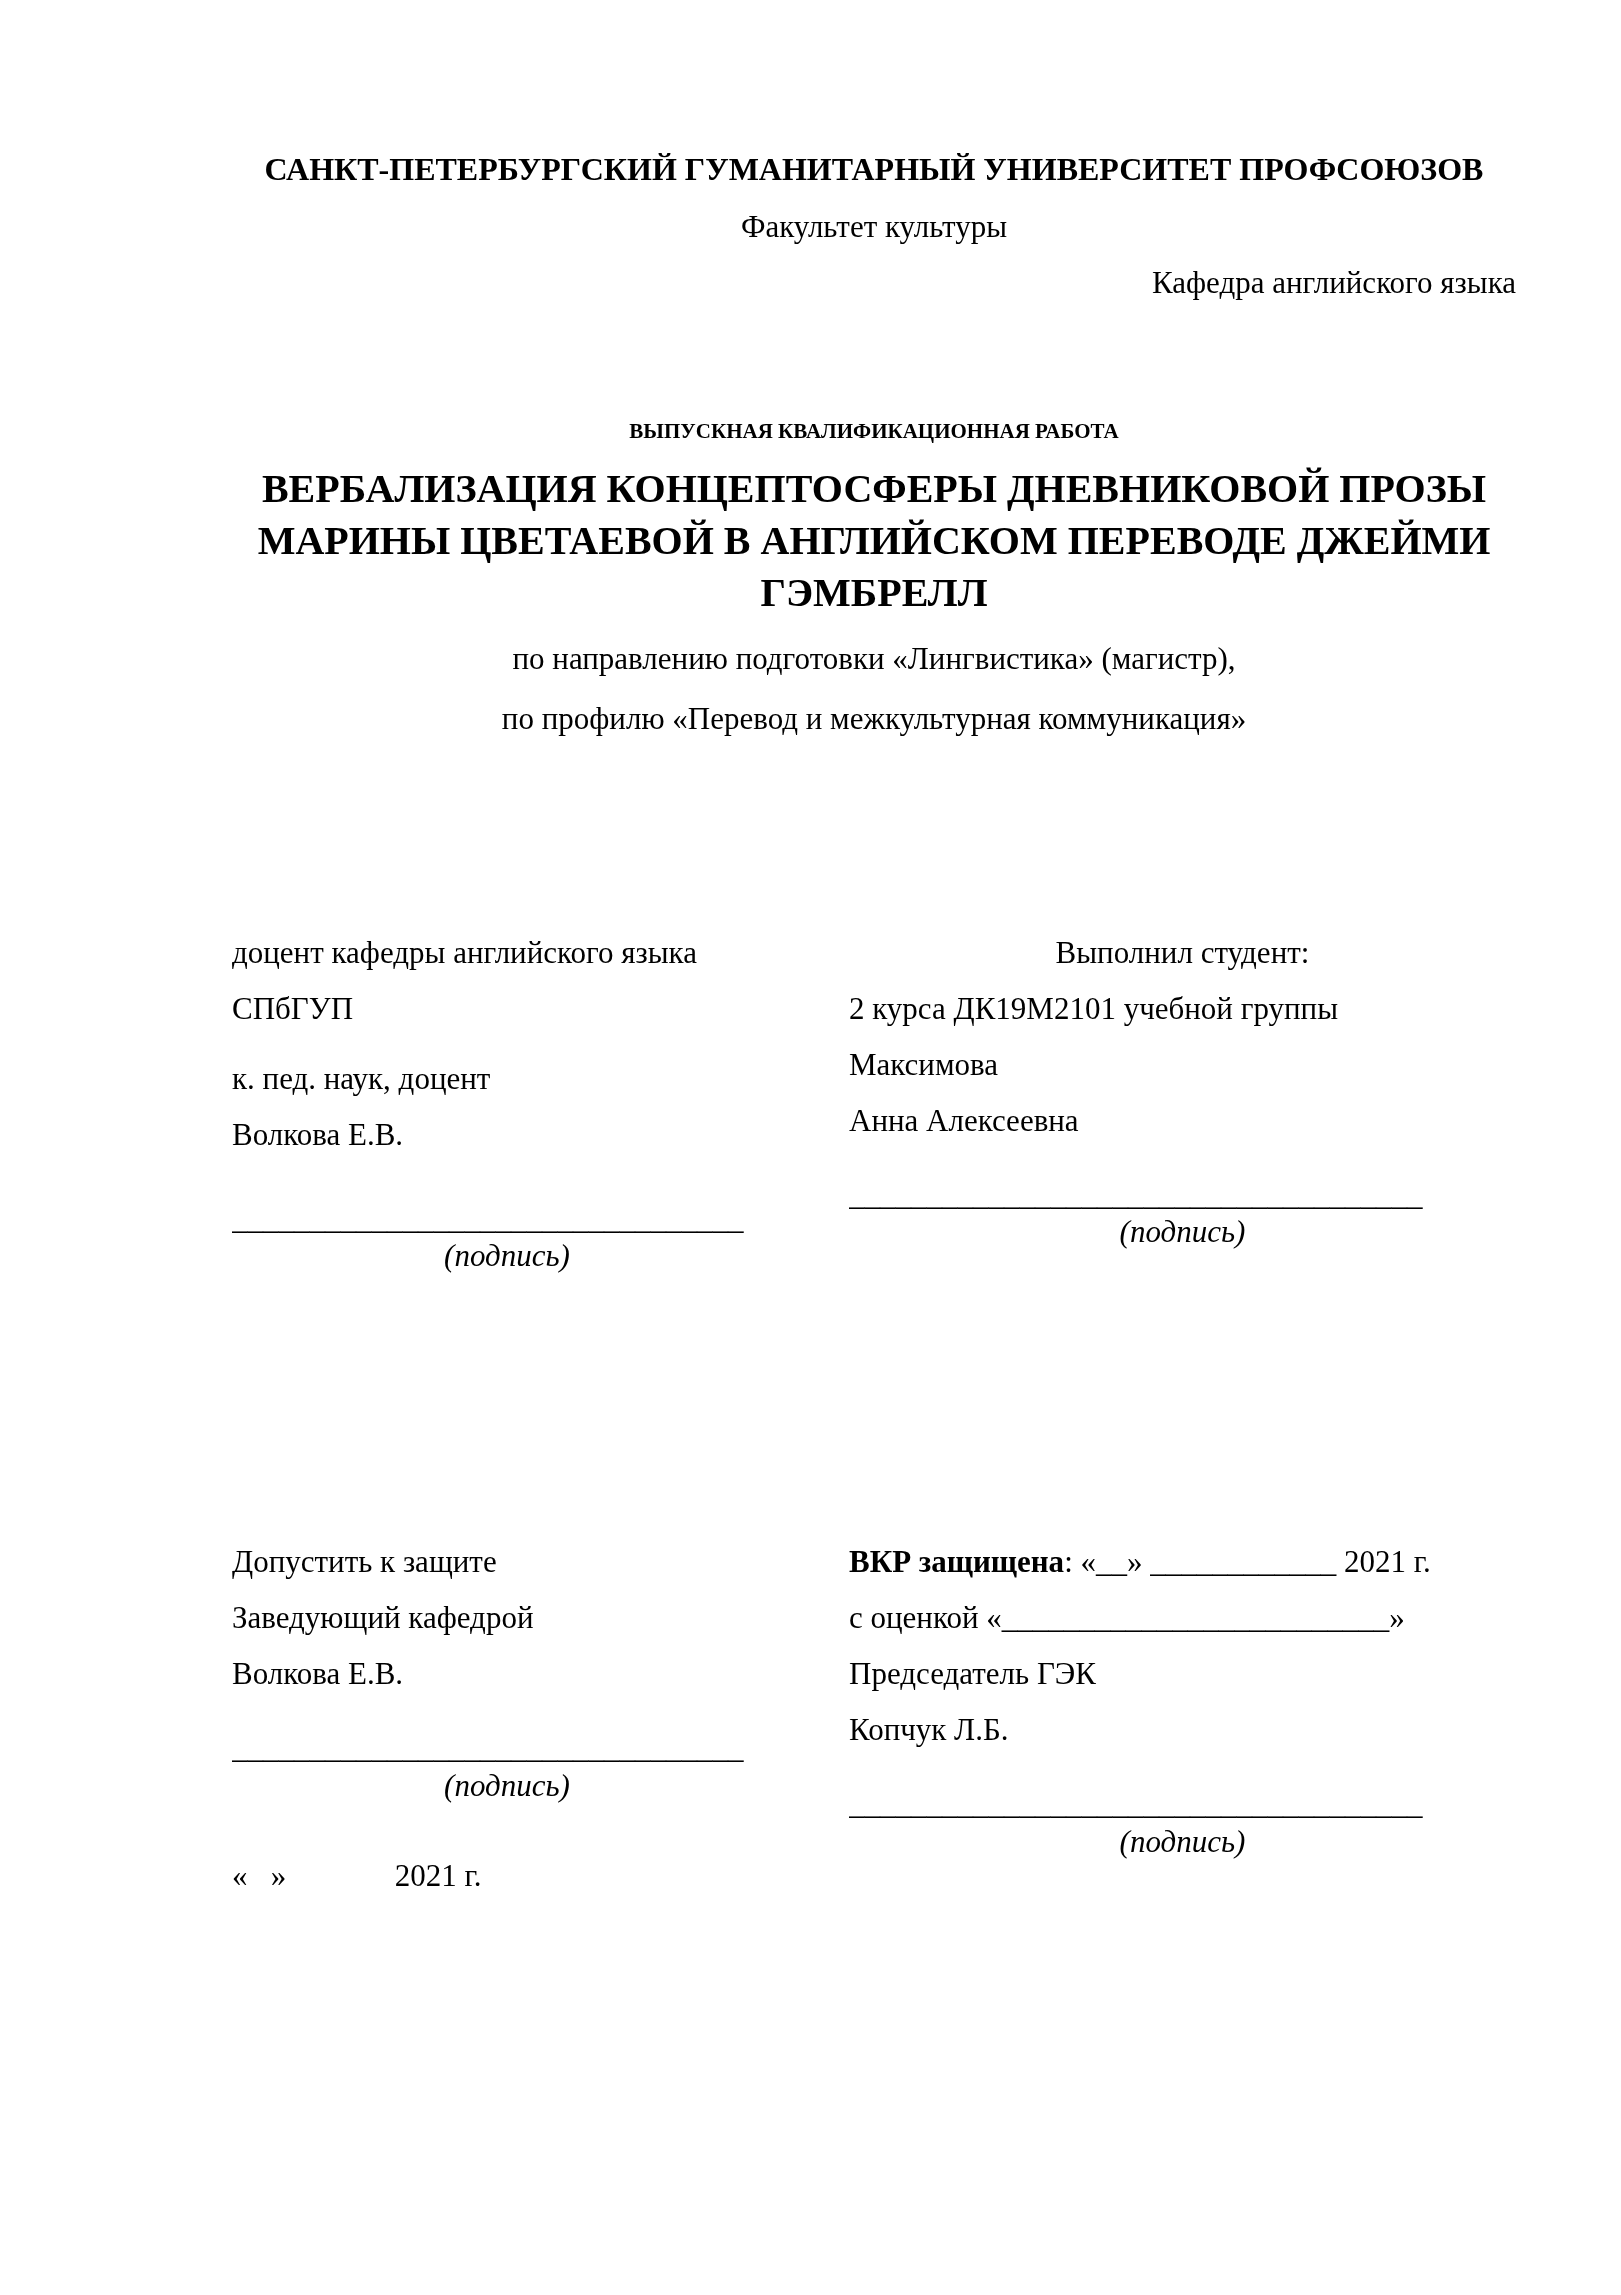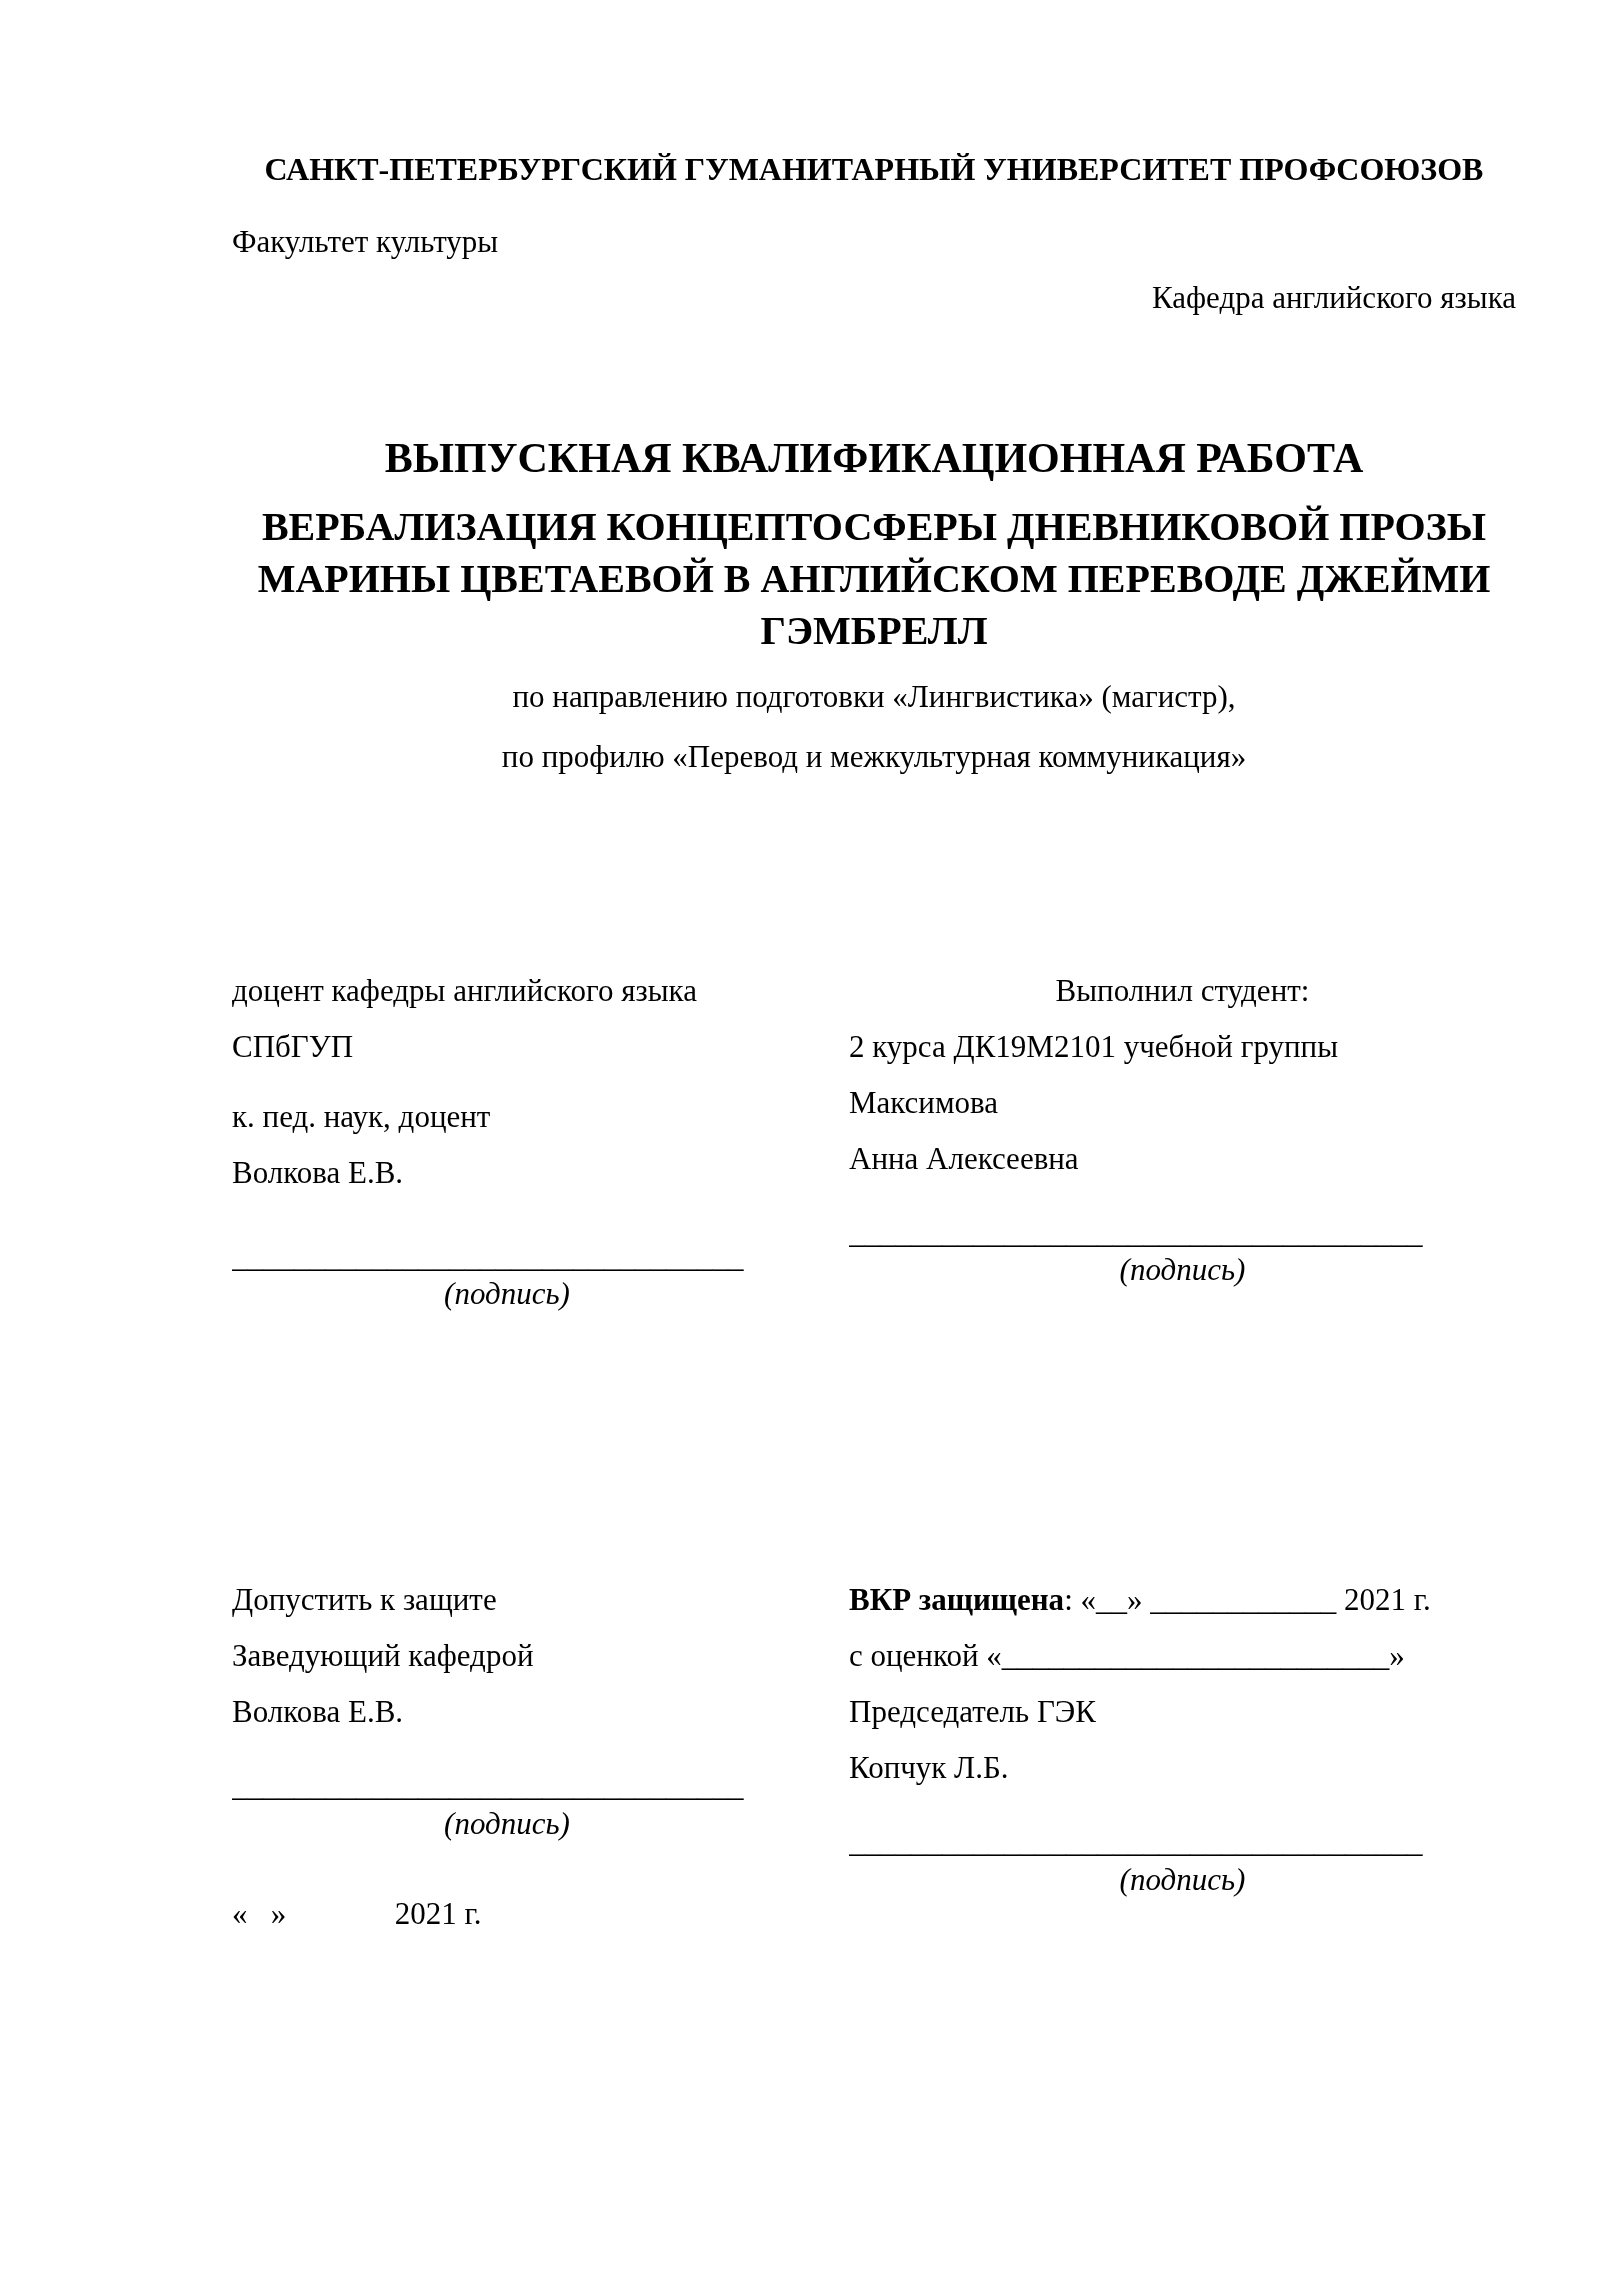--- a/index.html
+++ b/index.html
@@ -11,24 +11,24 @@
     color: #000000;
     font-family: "Liberation Serif", "DejaVu Serif", serif;
     font-size: 31px;
     box-sizing: border-box;
     padding: 149px 106px 0 232px;
     overflow: hidden;
   }
   .bold   { font-weight: bold; }
 
   .university { font-size: 32px; font-weight: bold; text-align: center; line-height: 1.25; }
-  .faculty    { text-align: left; margin-top: 35px; }
+  .faculty    { text-align: center; margin-top: 20px; }
   .department { text-align: right; margin-top: 20.4px; }
 
-  .work-type  { font-size: 42px; font-weight: bold; text-align: center; margin-top: 118px; }
+  .work-type  { font-size: 21px; font-weight: bold; text-align: center; margin-top: 118px; }
   .thesis-title {
     font-size: 40px; font-weight: bold; text-align: center;
     margin-top: 19px; line-height: 1.3;
   }
   .program-line { text-align: center; margin-top: 17.3px; line-height: 1.4; }
 
   .sig-row {
     display: flex;
     justify-content: space-between;
     margin-top: 184px;

